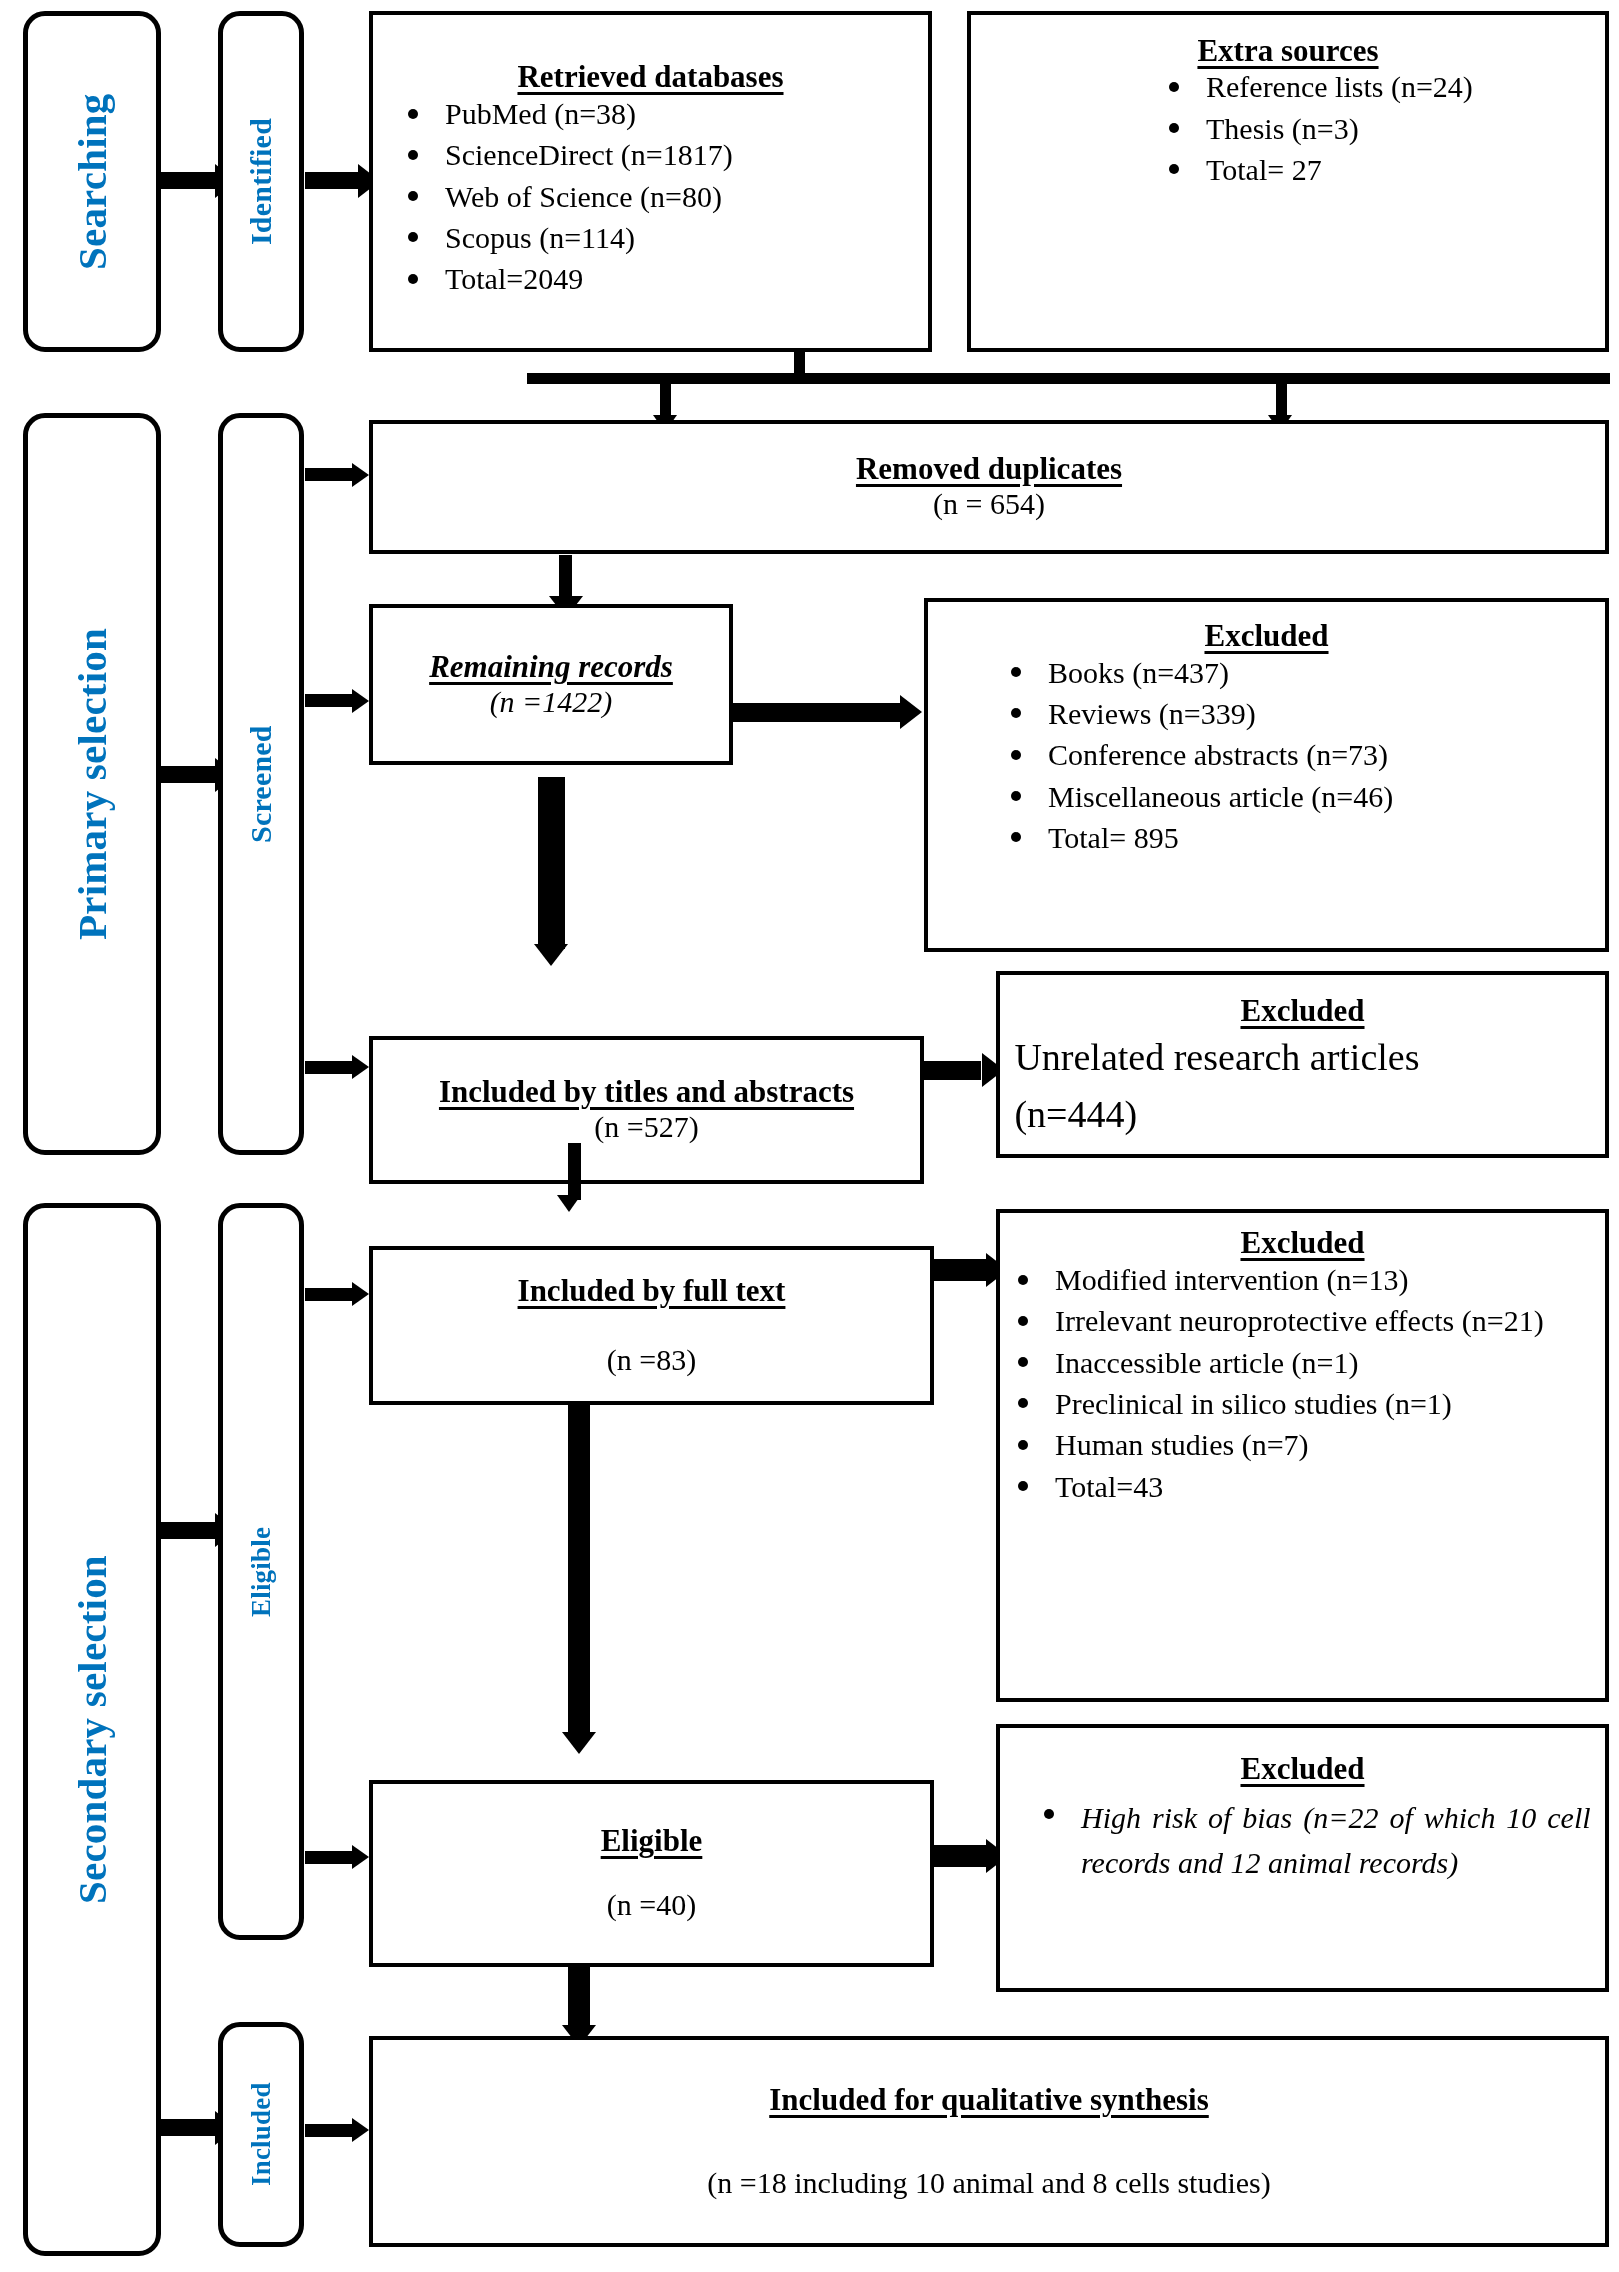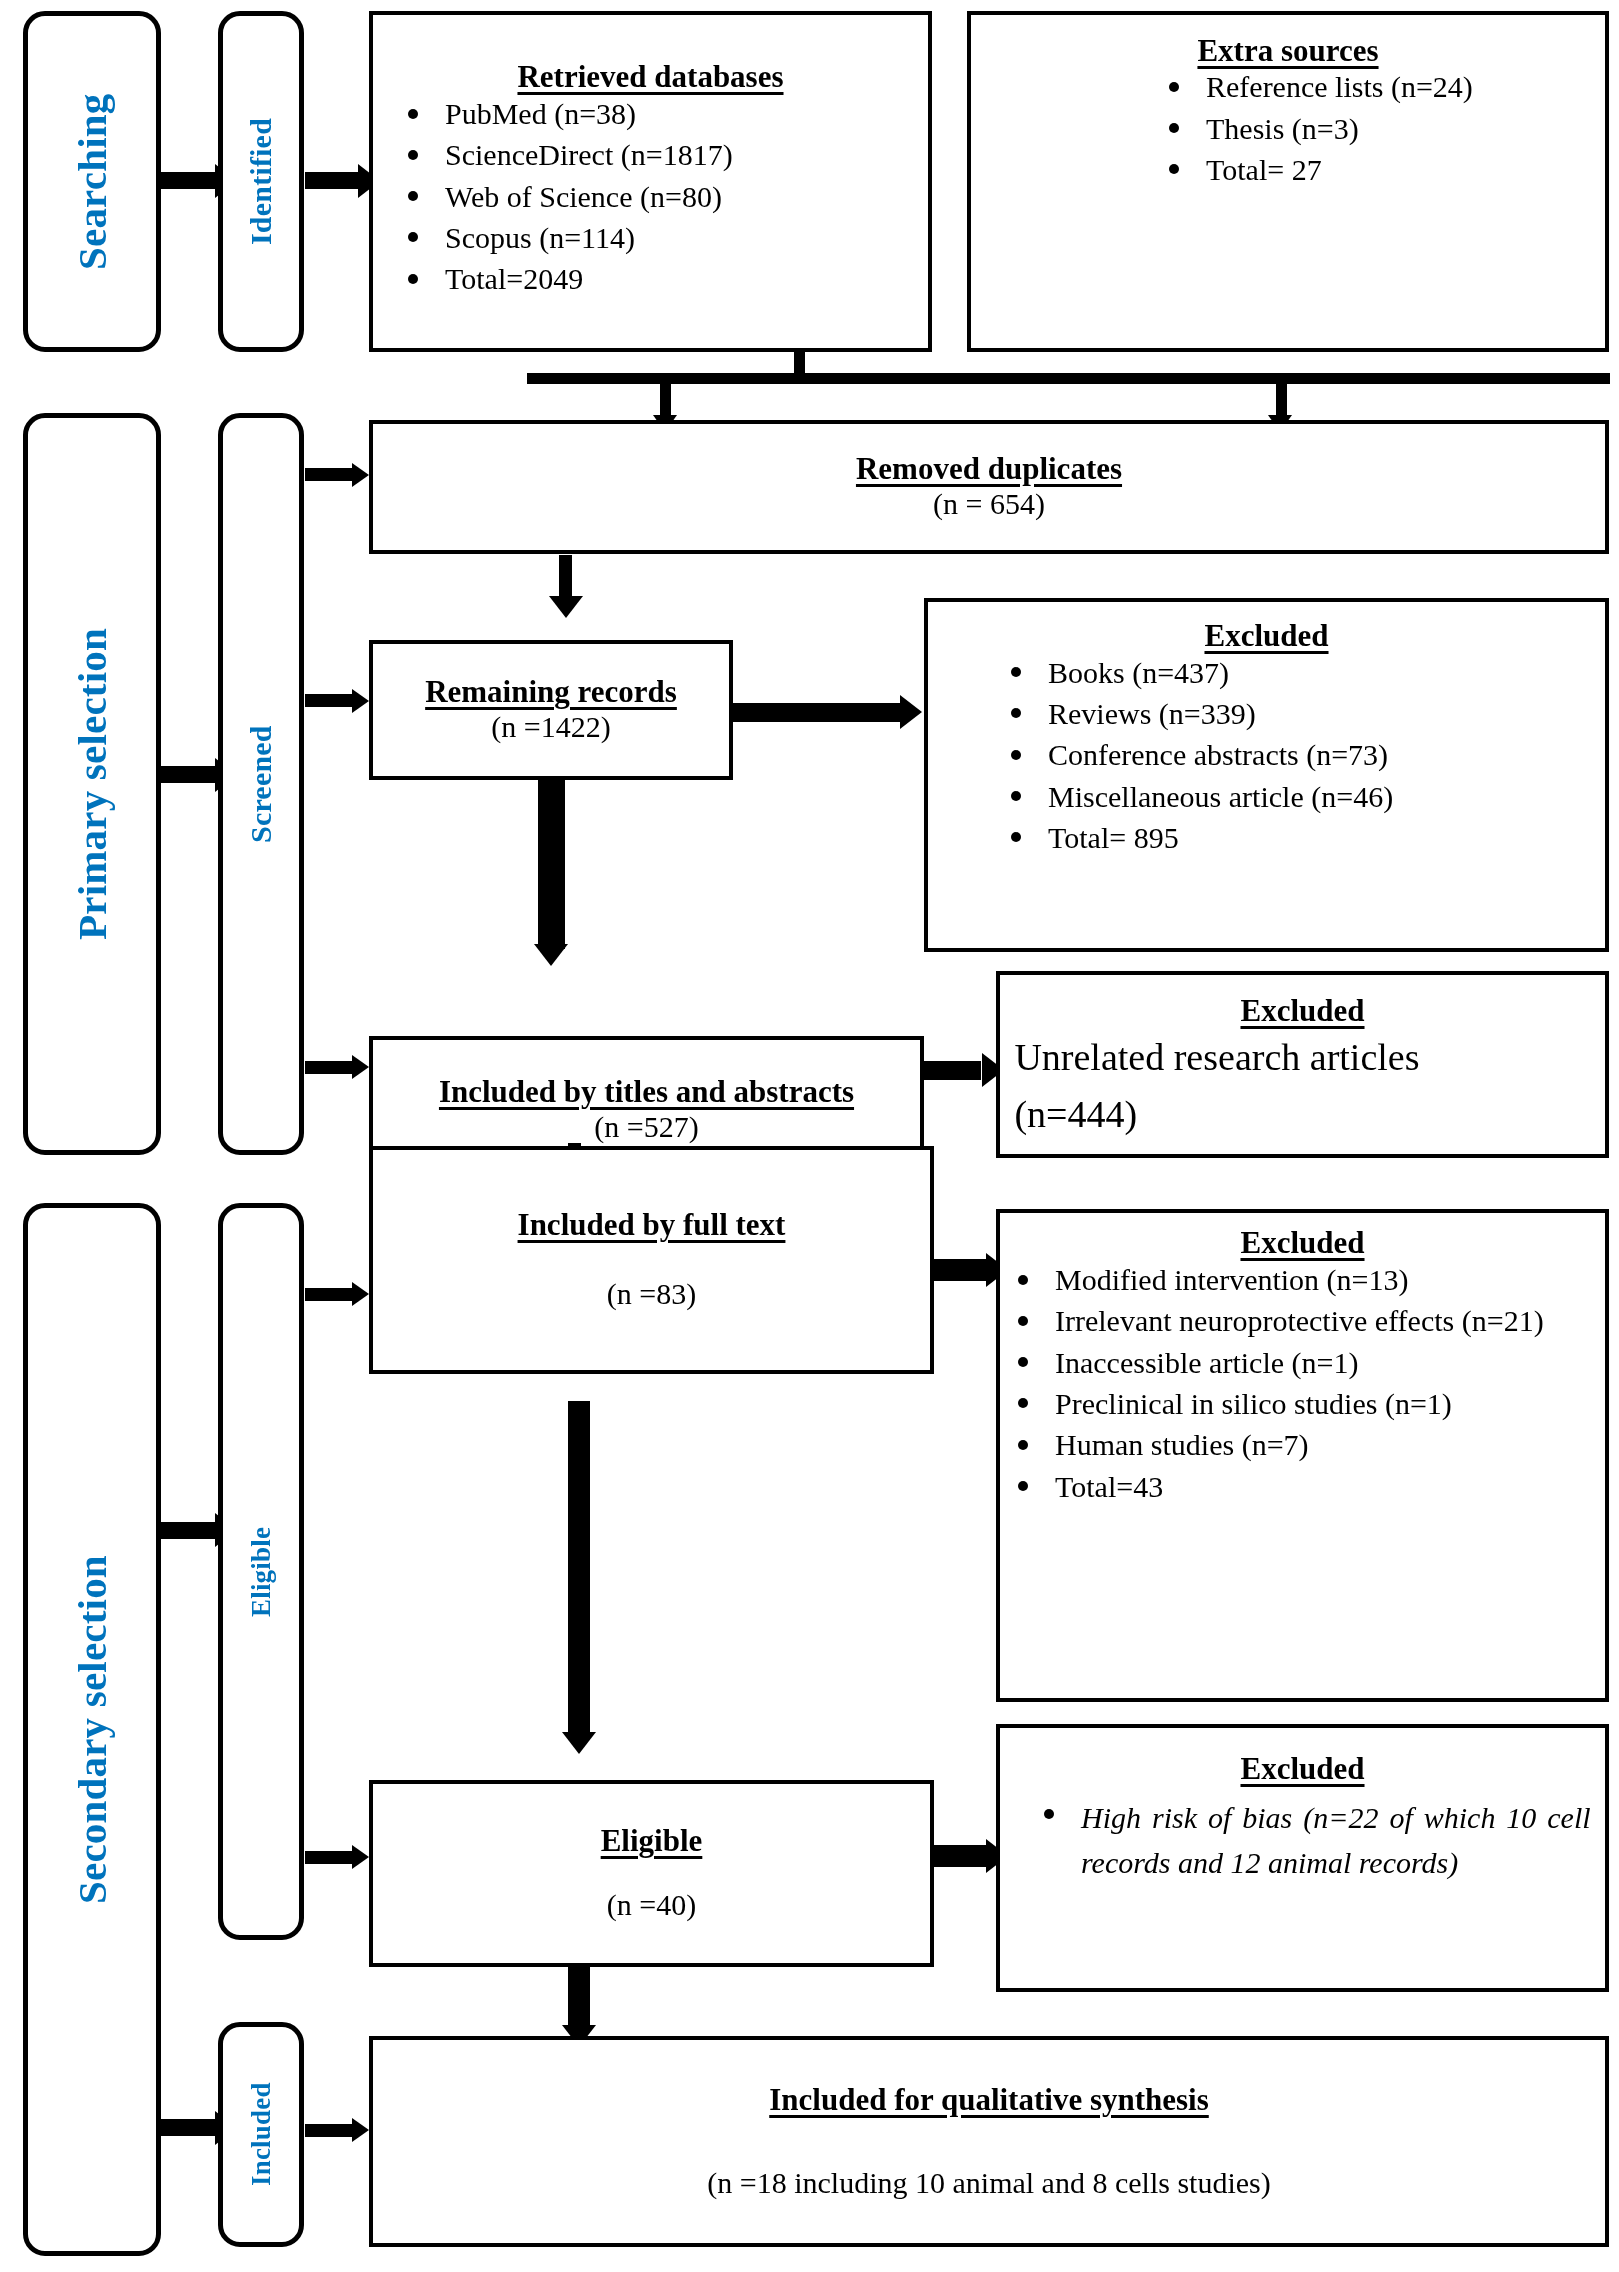--- a/index.html
+++ b/index.html
@@ -184,21 +184,21 @@
       <div class="subtitle">(n = 654)</div>
     </div>
   </div>
 
   <div class="vline" style="left:559px;top:555px;width:13.4px;height:48px;"></div>
   <div class="arrow-d" style="left:549px;top:596px;"></div>
 
   <div class="vline" style="left:305px;top:694px;width:48px;height:13.4px;"></div>
   <div class="arrow-r thin" style="left:352px;top:689px;"></div>
 
-  <div class="box" style="left:369px;top:640px;width:364px;height:140px;">
+  <div class="box" style="left:369px;top:604px;width:364px;height:161px;font-style:italic;">
     <div class="boxinner">
       <div class="title">Remaining records</div>
       <div class="subtitle">(n =1422)</div>
     </div>
   </div>
 
   <div class="hline" style="left:733px;top:703px;width:168px;height:19px;"></div>
   <div class="arrow-r" style="left:900px;top:695px;"></div>
 
   <div class="box" style="left:924px;top:598px;width:685px;height:354px;">
@@ -255,21 +255,21 @@
   <div class="rbox" style="left:218px;top:2022px;width:86px;height:225px;">
     <span class="vlabel sm">Included</span>
   </div>
 
   <div class="vline" style="left:568px;top:1143px;width:13.4px;height:57px;"></div>
   <div class="arrow-d thin" style="left:557px;top:1195px;"></div>
 
   <div class="vline" style="left:305px;top:1288px;width:48px;height:13.4px;"></div>
   <div class="arrow-r thin" style="left:352px;top:1282px;"></div>
 
-  <div class="box" style="left:369px;top:1146px;width:565px;height:228px;padding-left:24px;">
+  <div class="box" style="left:369px;top:1246px;width:565px;height:159px;padding-left:24px;">
     <div class="boxinner">
       <div class="title" style="margin-bottom:34px;">Included by full text</div>
       <div class="subtitle">(n =83)</div>
     </div>
   </div>
 
   <div class="hline" style="left:934px;top:1259px;width:53px;height:22px;"></div>
   <div class="arrow-r" style="left:986px;top:1253px;"></div>
 
   <div class="box" style="left:996px;top:1209px;width:613px;height:493px;">

